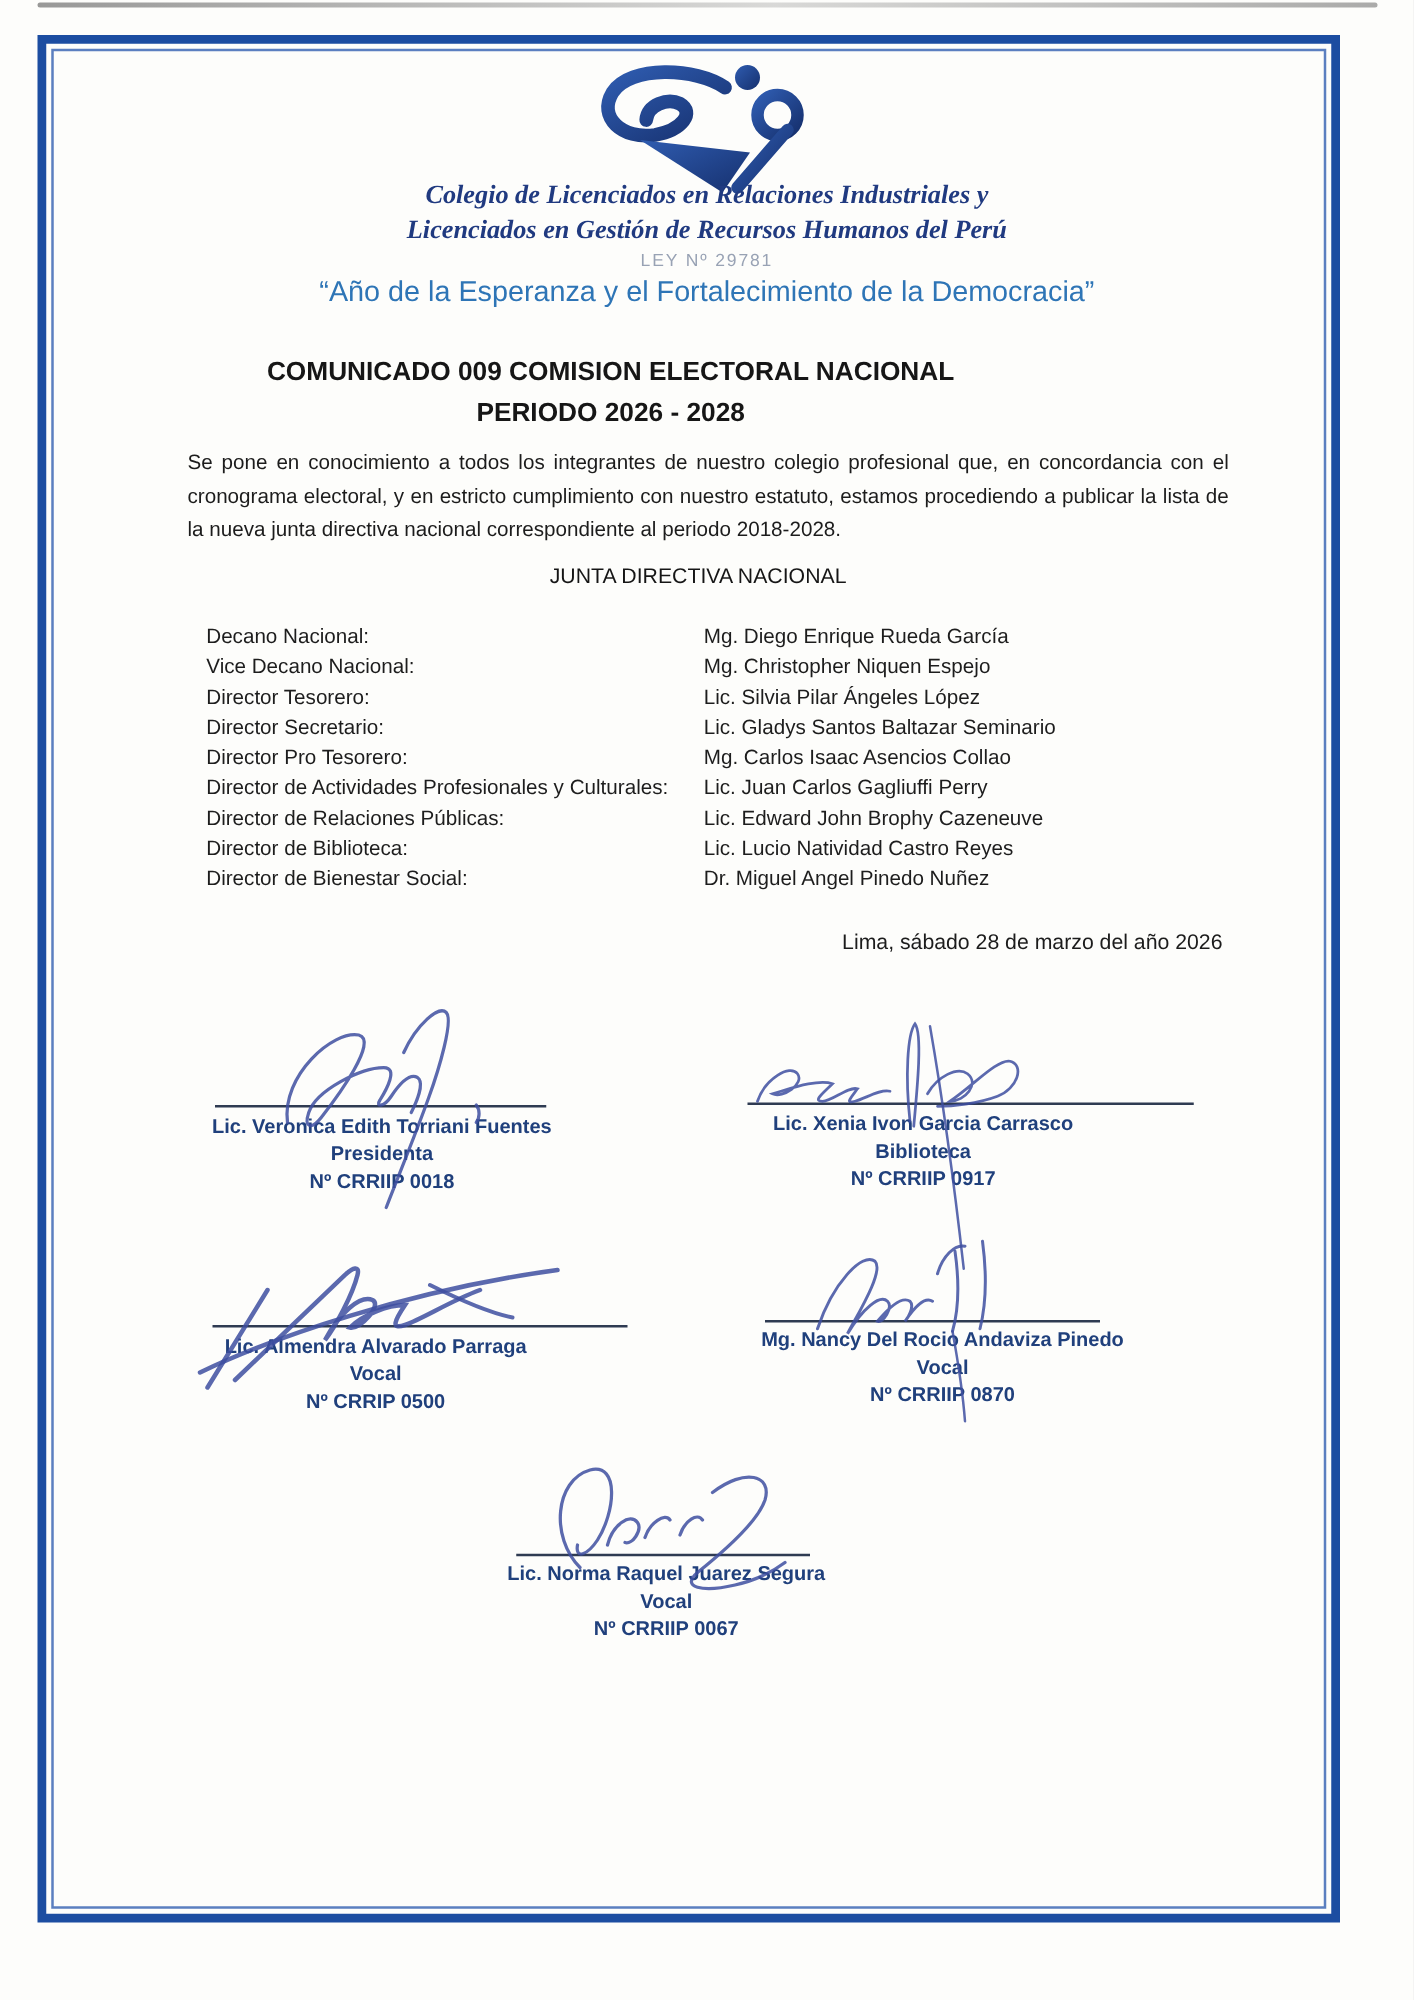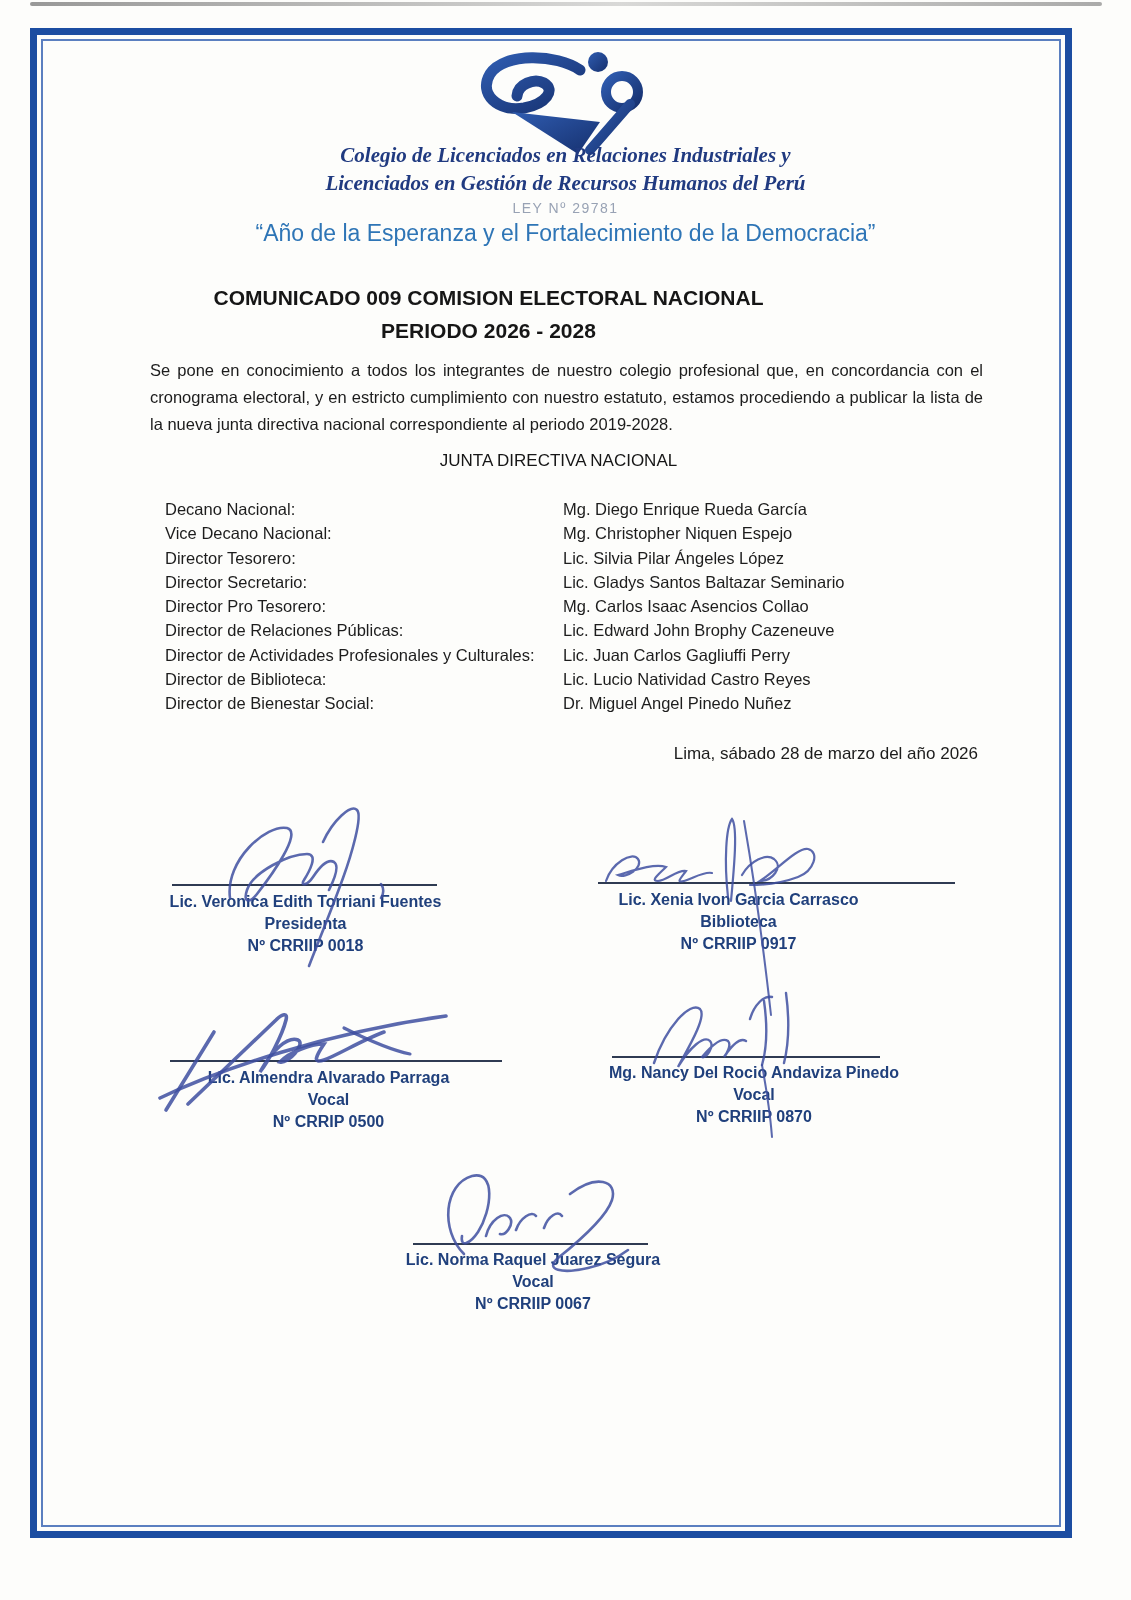--- a/index.html
+++ b/index.html
@@ -42,21 +42,21 @@
   .sig-rule{border-top:2px solid #2f3b52;height:0;}
   .rule1{left:172px;top:884px;width:265px;}
   .rule2{left:598px;top:882px;width:357px;}
   .rule3{left:170px;top:1060px;width:332px;}
   .rule4{left:612px;top:1056px;width:268px;}
   .rule5{left:413px;top:1243px;width:235px;}
   .sig-text{ text-align:center;color:#20407c;font-weight:600;
     font-size:16px;line-height:22px;z-index:1;}
   .txt1{left:158px;top:891px;width:295px;}
   .txt2{left:597px;top:889px;width:283px;}
-  .txt3{left:181px;top:1067px;width:295px;}
+  .txt3{left:153px;top:1067px;width:295px;}
   .txt4{left:605px;top:1062px;width:298px;}
   .txt5{left:402px;top:1249px;width:262px;}
   .ink{z-index:2;pointer-events:none;}
   .ink path{fill:none;stroke:#3e4fa0;stroke-linecap:round;opacity:.85;}
   .ink1{left:205px;top:798px;}
   .ink2{left:592px;top:805px;}
   .ink3{left:148px;top:998px;}
   .ink4{left:638px;top:985px;}
   .ink5{left:420px;top:1158px;}
 </style>
@@ -92,21 +92,21 @@
 
   <div class="abs law">LEY Nº 29781</div>
 
   <div class="abs motto">“Año de la Esperanza y el Fortalecimiento de la Democracia”</div>
 
   <div class="abs doc-title">
     <div>COMUNICADO 009 COMISION ELECTORAL NACIONAL</div>
     <div>PERIODO 2026 - 2028</div>
   </div>
 
-  <div class="abs body-par">Se pone en conocimiento a todos los integrantes de nuestro colegio profesional que, en concordancia con el cronograma electoral, y en estricto cumplimiento con nuestro estatuto, estamos procediendo a publicar la lista de la nueva junta directiva nacional correspondiente al periodo 2019-2028.</div>
+  <div class="abs body-par">Se pone en conocimiento a todos los integrantes de nuestro colegio profesional que, en concordancia con el cronograma electoral, y en estricto cumplimiento con nuestro estatuto, estamos procediendo a publicar la lista de la nueva junta directiva nacional correspondiente al periodo 2018-2028.</div>
 
   <div class="abs board-heading">JUNTA DIRECTIVA NACIONAL</div>
 
   <div class="abs board-list">
     <div class="board-row">
       <span class="board-role">Decano Nacional:</span>
       <span class="board-name">Mg. Diego Enrique Rueda García</span>
     </div>
     <div class="board-row">
       <span class="board-role">Vice Decano Nacional:</span>
@@ -118,26 +118,26 @@
     </div>
     <div class="board-row">
       <span class="board-role">Director Secretario:</span>
       <span class="board-name">Lic. Gladys Santos Baltazar Seminario</span>
     </div>
     <div class="board-row">
       <span class="board-role">Director Pro Tesorero:</span>
       <span class="board-name">Mg. Carlos Isaac Asencios Collao</span>
     </div>
     <div class="board-row">
+      <span class="board-role">Director de Actividades Profesionales y Culturales:</span>
+      <span class="board-name">Lic. Juan Carlos Gagliuffi Perry</span>
+    </div>
+    <div class="board-row">
       <span class="board-role">Director de Relaciones Públicas:</span>
       <span class="board-name">Lic. Edward John Brophy Cazeneuve</span>
-    </div>
-    <div class="board-row">
-      <span class="board-role">Director de Actividades Profesionales y Culturales:</span>
-      <span class="board-name">Lic. Juan Carlos Gagliuffi Perry</span>
     </div>
     <div class="board-row">
       <span class="board-role">Director de Biblioteca:</span>
       <span class="board-name">Lic. Lucio Natividad Castro Reyes</span>
     </div>
     <div class="board-row">
       <span class="board-role">Director de Bienestar Social:</span>
       <span class="board-name">Dr. Miguel Angel Pinedo Nuñez</span>
     </div>
   </div>

